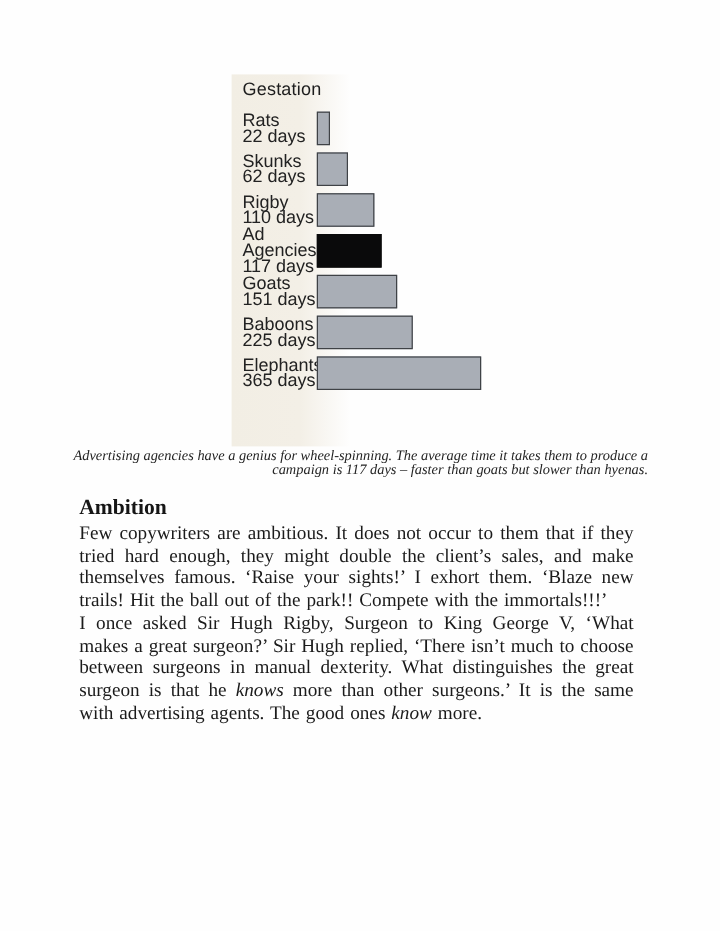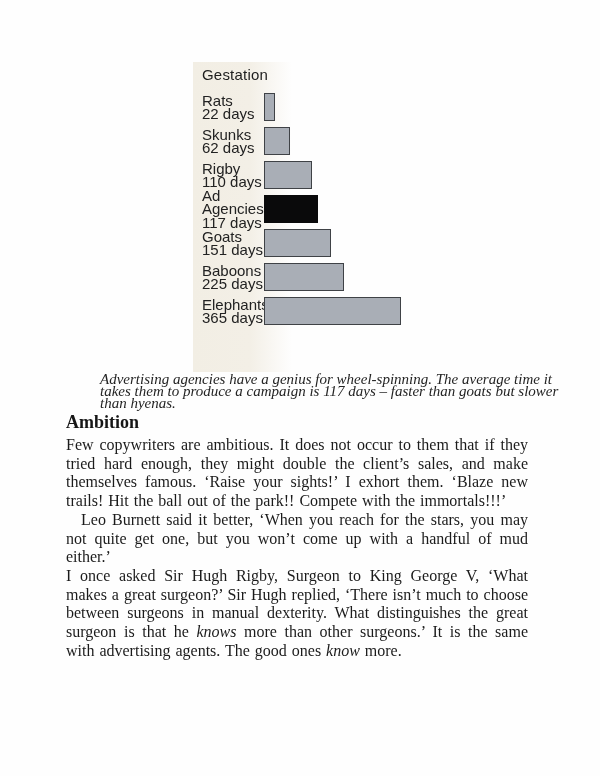--- a/index.html
+++ b/index.html
@@ -52,26 +52,25 @@
   .bar.highlight {
     background: #0a0a0b;
     border-color: #0a0a0b;
   }
 
   
   .fig-caption {
     position: absolute;
     left: 60px; top: 373px;
     width: 480px;
-    text-align: left;
+    text-align: right;
     font-style: italic;
-    font-size: 15px;
+    font-size: 12px;
     line-height: 12px;
     color: #242424;
-    margin-left: 40px;
   }
 
   
   .text-col {
     position: absolute;
     left: 66px; top: 413px;
     width: 462px;
   }
   .section-heading {
     font-size: 18px;
@@ -155,20 +154,19 @@
   </div>
 </div>
 
 <div class="fig-caption">Advertising agencies have a genius for wheel-spinning. The average time it takes them to produce a campaign is 117 days – faster than goats but slower than hyenas.</div>
 
 <div class="text-col">
 
   <div class="section">
     <h2 class="section-heading">Ambition</h2>
     <p class="body-para"><span>Few copywriters are ambitious. It does not occur to them that if they tried hard enough, they might double the client’s sales, and make themselves famous. ‘Raise your sights!’ I exhort them. ‘Blaze new trails! Hit the ball out of the park!! Compete with the immortals!!!’</span></p>
-    <p class="body-para indent"><span>Leo Burnett said it better, ‘When you reach for the stars, you may not quite get one, but you won’t come up with a handful of mud either.’</span></p>
   </div>
 
   <div class="section">
     <p class="body-para"><span>I once asked Sir Hugh Rigby, Surgeon to King George V, ‘What makes a great surgeon?’ Sir Hugh replied, ‘There isn’t much to choose between surgeons in manual dexterity. What distinguishes the great surgeon is that he </span><span class="ital">knows</span><span> more than other surgeons.’ It is the same with advertising agents. The good ones </span><span class="ital">know</span><span> more.</span></p>
   </div>
 
 </div>
 
 </body></html>

